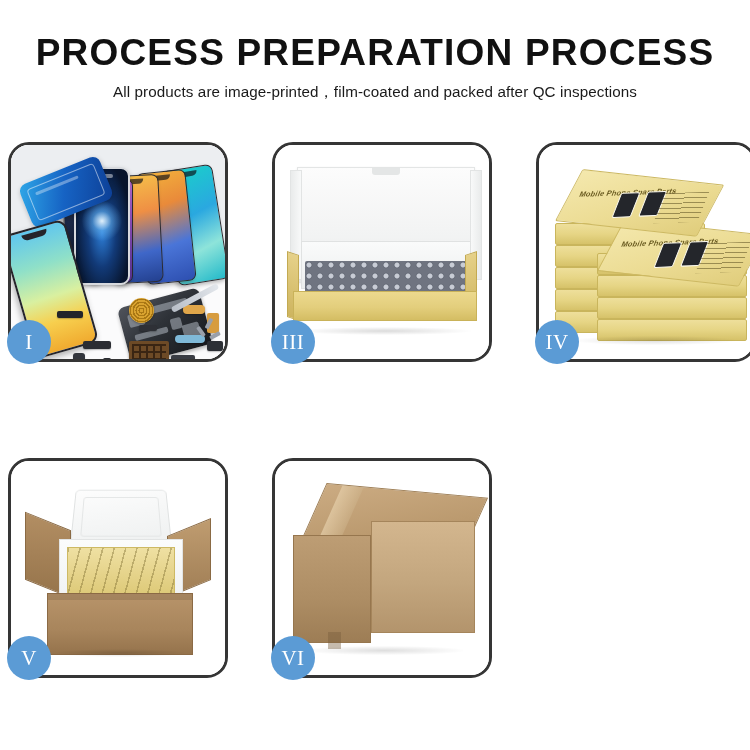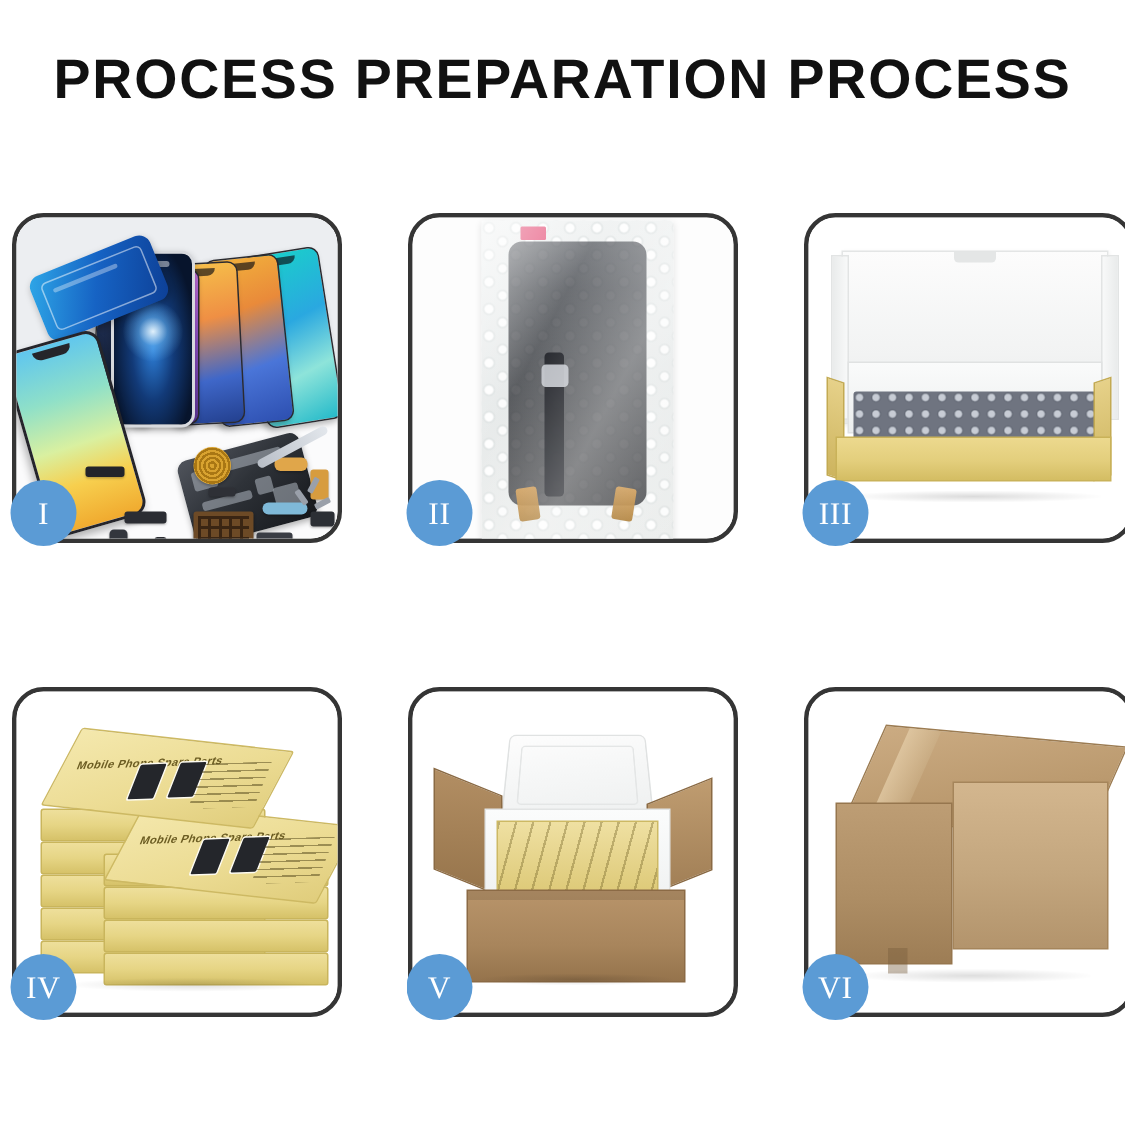--- a/index.html
+++ b/index.html
@@ -450,20 +450,21 @@
     background: radial-gradient(ellipse at center, rgba(0,0,0,.13), rgba(0,0,0,0) 74%);
   }
 </style>
 </head>
 <body>
 
 <div class="page">
 
   <div class="header">
     <div class="title">PROCESS PREPARATION PROCESS</div>
+    <div class="subtitle">All products are image-printed，film-coated and packed after QC inspections</div>
   </div>
 
   <div class="grid">
 
     <div class="panel">
       <div class="panel-clip">
         <div class="scene-parts">
           <div class="upper-bg"></div>
           <div class="lower-bg"></div>
 
@@ -512,36 +513,20 @@
           <div class="chip c14"></div>
           <div class="screw s1"></div>
           <div class="screw s2"></div>
           <div class="screw s3"></div>
           <div class="tweezers"></div>
         </div>
       </div>
       <div class="badge">I</div>
     </div>
 
-    <div class="panel">
-      <div class="panel-clip">
-        <div class="scene-bubble">
-          <div class="bubble-bag">
-            <div class="bag-screen"></div>
-            <div class="bag-flex"></div>
-            <div class="bag-connector"></div>
-            <div class="bag-gold-l"></div>
-            <div class="bag-gold-r"></div>
-            <div class="bag-tape"></div>
-            <div class="bag-sheen"></div>
-          </div>
-        </div>
-      </div>
-      <div class="badge">II</div>
-    </div>
 
     <div class="panel">
       <div class="panel-clip">
         <div class="scene-tray">
           <div class="tray-lid">
             <div class="tray-lid-tab"></div>
           </div>
           <div class="tray-foam"></div>
           <div class="tray-bubble"></div>
           <div class="tray-side-l"></div>

